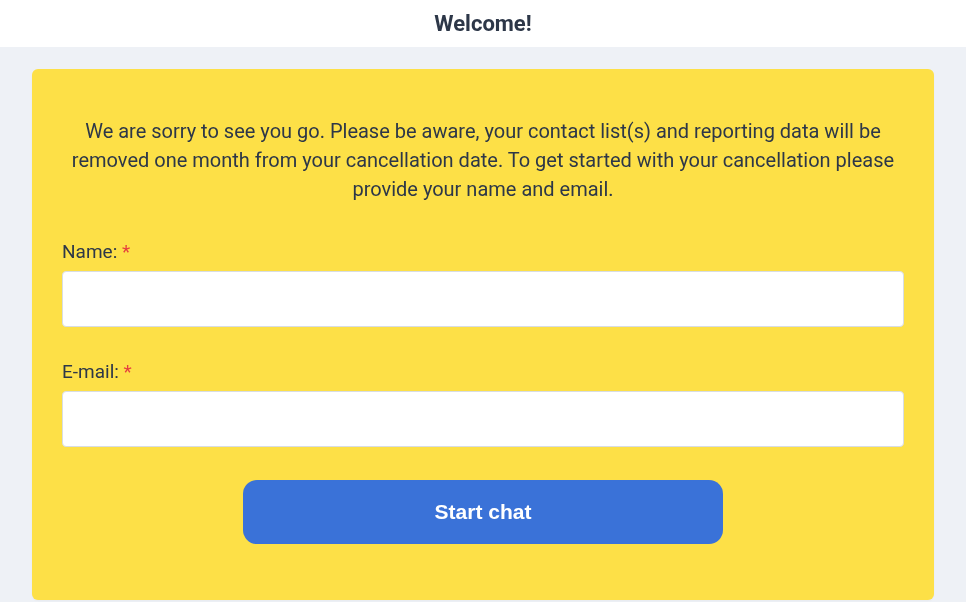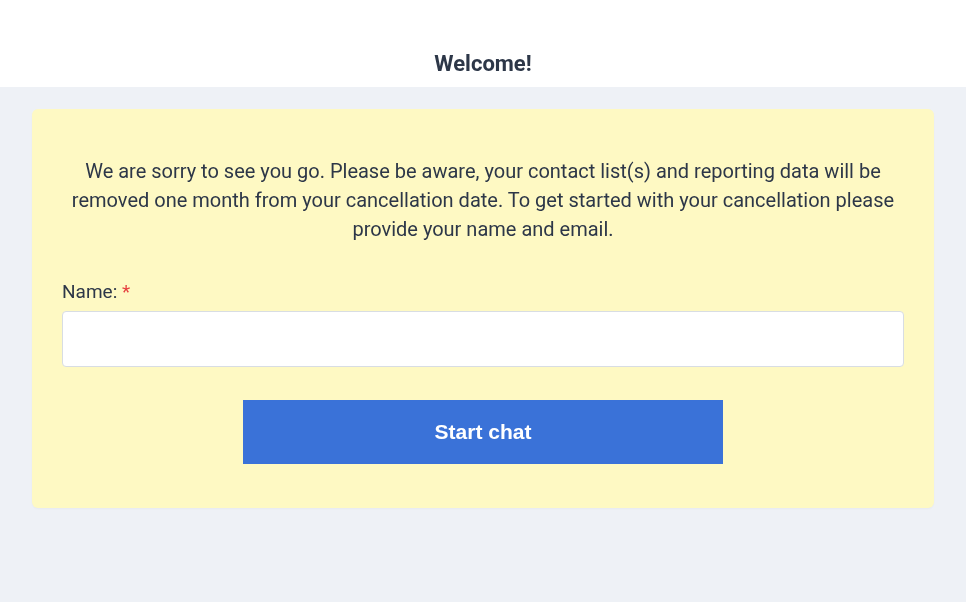--- a/index.html
+++ b/index.html
@@ -10,36 +10,35 @@
     body {
       font-family: -apple-system, BlinkMacSystemFont, "Segoe UI", Roboto, "Helvetica Neue", Arial, sans-serif;
       background: #ffffff;
       width: 966px;
       height: 602px;
     }
     .header {
       background: #ffffff;
       padding: 11px 0;
       text-align: center;
-      margin-top: 40px;
     }
     .header h1 {
       font-size: 22px;
       font-weight: 700;
       color: #2d3748;
     }
     .main-area {
       background: #eef1f6;
       padding: 22px 32px 22px 32px;
       min-height: 527px;
     }
     .card {
-      background: #fef9c3;
+      background: #fde047;
       border-radius: 6px;
-      padding: 48px 30px 44px 30px;
+      padding: 48px 30px 56px 30px;
       box-shadow: 0 1px 2px rgba(0,0,0,0.03);
     }
     .intro {
       text-align: center;
       font-size: 20px;
       color: #2d3748;
       line-height: 1.45;
       margin-bottom: 36px;
       padding: 0 4px;
     }
@@ -66,21 +65,21 @@
       background: #ffffff;
     }
     .button-row {
       text-align: center;
       margin-top: 30px;
     }
     .start-btn {
       background: #3a72d8;
       color: #ffffff;
       border: none;
-      border-radius: 0;
+      border-radius: 14px;
       font-size: 21px;
       font-weight: 700;
       padding: 20px 0;
       width: 480px;
       cursor: pointer;
     }
   </style>
 </head>
 <body>
 
@@ -92,18 +91,24 @@
   <div class="card">
     <p class="intro">We are sorry to see you go. Please be aware, your contact list(s) and reporting data will be removed one month from your cancellation date. To get started with your cancellation please provide your name and email.</p>
 
     <div class="field">
       <label class="field-label">
         <span>Name: </span><span class="required">*</span>
       </label>
       <input type="text" class="text-input" value="" style="">
     </div>
 
+    <div class="field">
+      <label class="field-label">
+        <span>E-mail: </span><span class="required">*</span>
+      </label>
+      <input type="text" class="text-input" value="" style="">
+    </div>
 
     <div class="button-row">
       <button class="start-btn">Start chat</button>
     </div>
   </div>
 </div>
 
 </body></html>

